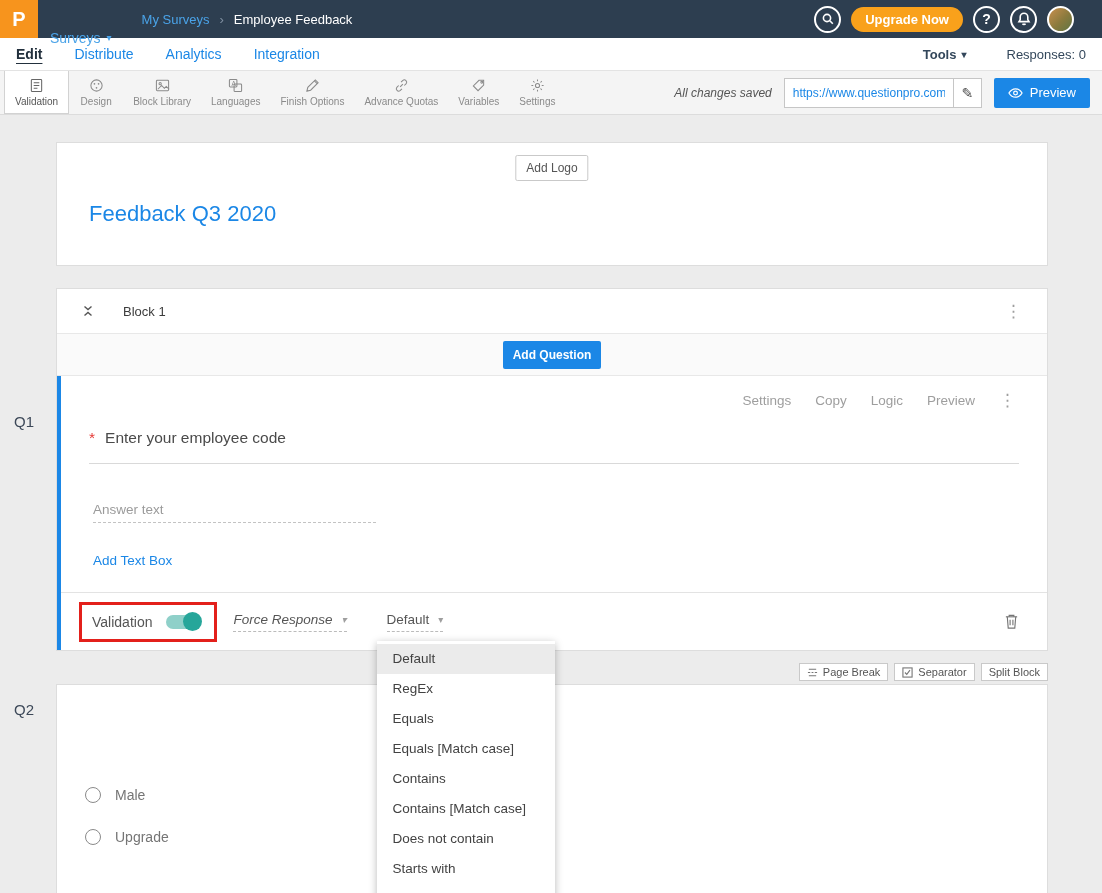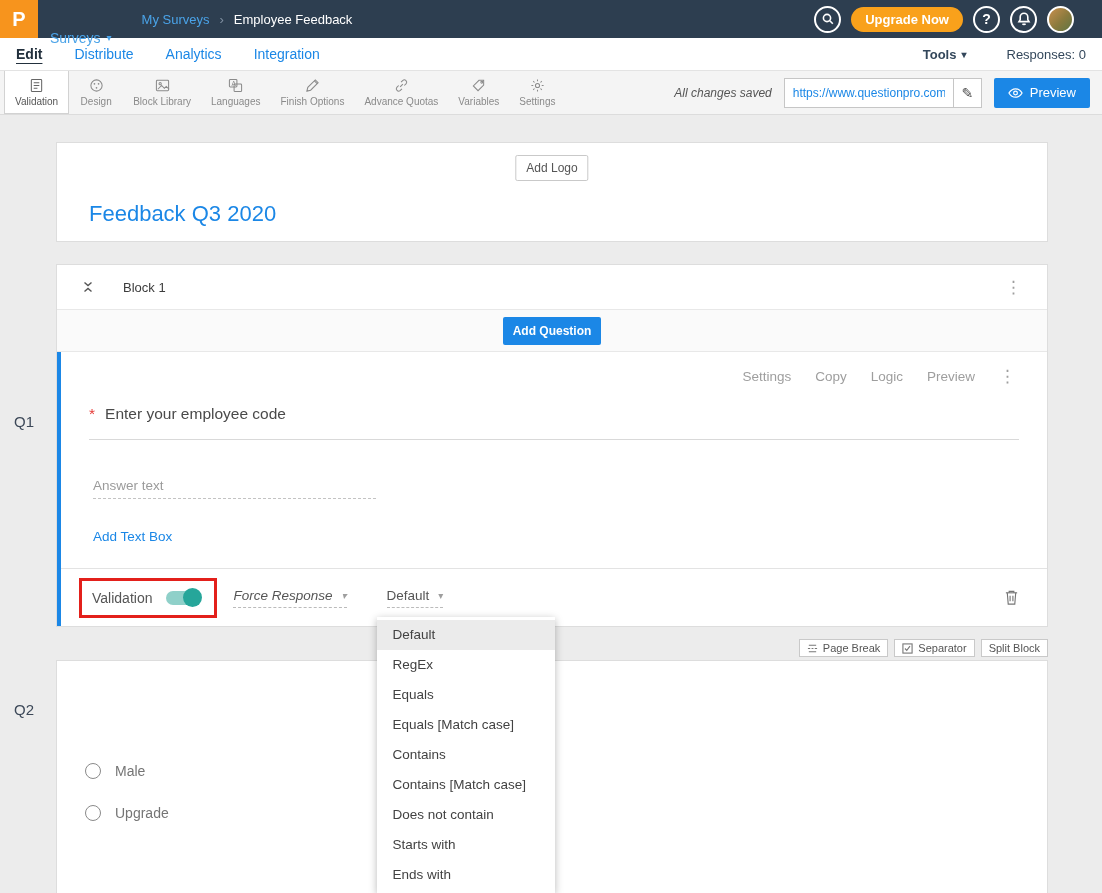--- a/index.html
+++ b/index.html
@@ -57,21 +57,21 @@
                  font-size:13px; display:flex; align-items:center; gap:7px; border-radius:2px;
                  cursor:pointer; font-family:inherit; }
   .preview-btn svg { width:15px; height:12px; stroke:#fff; fill:none; stroke-width:1.3; }
 
   
   .main { position:relative; padding:27px 54px 0 56px; }
   .qlabel { position:absolute; left:14px; color:#3c4858; font-size:15px; }
   #q1-label { top:298px; }
   #q2-label { top:586px; }
 
-  .survey-card { background:#fff; border:1px solid #ddd; height:100px; position:relative; }
+  .survey-card { background:#fff; border:1px solid #ddd; height:124px; position:relative; }
   .add-logo { position:absolute; top:12px; left:50%; transform:translateX(-50%);
               background:#fff; border:1px solid #c9c9c9; color:#555; font-size:12px;
               padding:5px 10px; border-radius:2px; cursor:pointer; font-family:inherit; }
   .survey-title { position:absolute; left:32px; top:58px; color:#1b87e6; font-size:22px; cursor:text; }
 
   .block-card { background:#fff; border:1px solid #ddd; margin-top:22px; }
   .block-header { height:45px; display:flex; align-items:center; padding:0 24px; border-bottom:1px solid #e8e8e8; }
   .collapse-icon { cursor:pointer; display:flex; }
   .collapse-icon svg { width:14px; height:14px; stroke:#555; fill:none; stroke-width:1.4; }
   .block-title { margin-left:28px; font-size:13px; color:#3c3c3c; }

